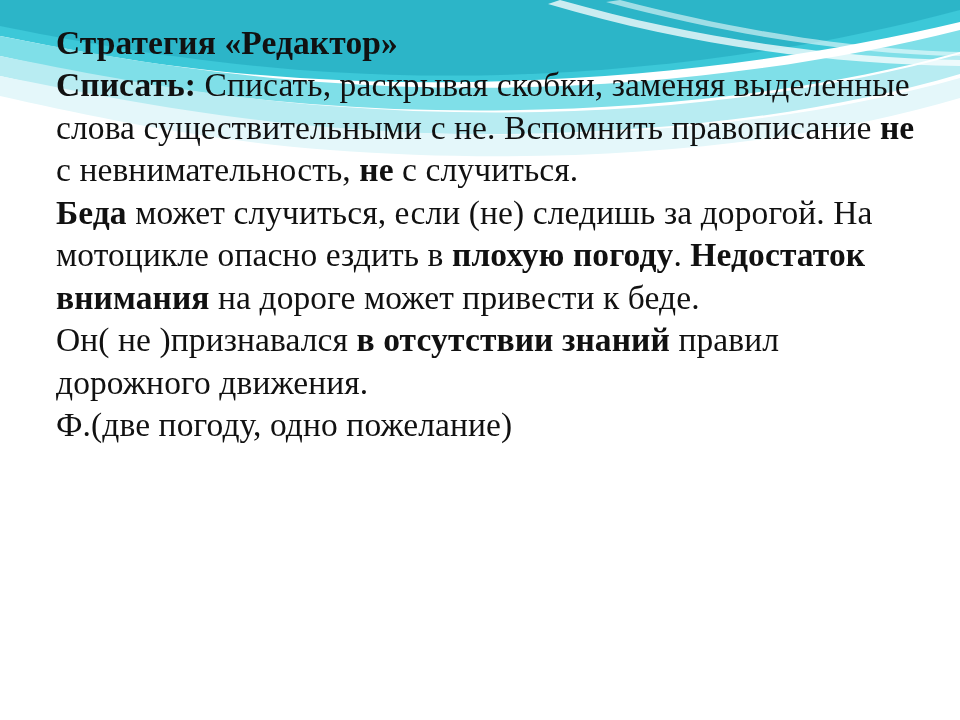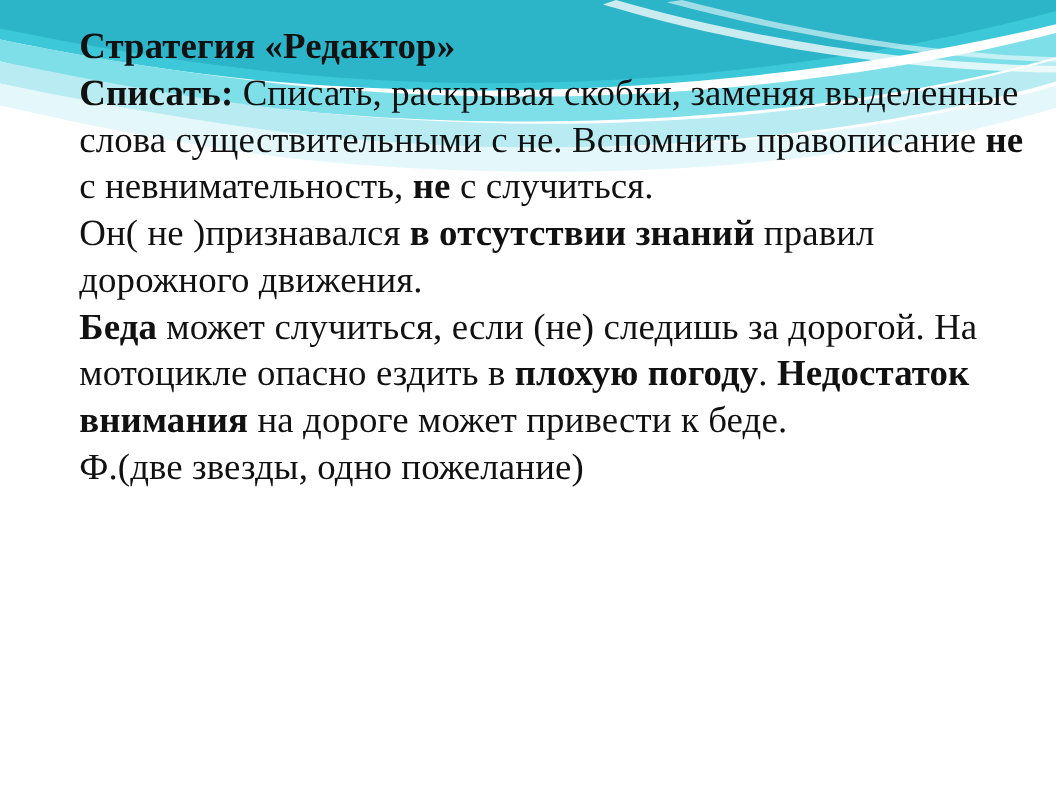--- a/index.html
+++ b/index.html
@@ -23,21 +23,21 @@
   .decor {
     position: absolute;
     top: 0;
     left: 0;
     width: 960px;
     height: 170px;
     pointer-events: none;
   }
   .content {
     position: absolute;
-    left: 72px;
+    left: 56px;
     top: 22px;
     width: 860px;
     color: #111111;
     font-size: 33.5px;
     line-height: 1.268;
     letter-spacing: 0.1px;
   }
   .para {
     margin: 0;
     padding: 0;
@@ -59,18 +59,18 @@
       <path d="M0,56 C90,74 200,96 330,106 C560,124 780,104 960,54 L960,74 C790,124 560,146 320,128 C190,118 80,94 0,76 Z" fill="#b8ecf2"></path>
       <path d="M0,76 C100,96 210,118 340,128 C570,146 790,126 960,78 L960,98 C800,146 570,168 330,150 C200,140 90,116 0,96 Z" fill="#e4f7fa"></path>
       <path d="M560,0 C700,40 840,58 960,60 L960,66 C830,64 690,46 548,4 Z" fill="#ffffff" opacity="0.75"></path>
       <path d="M620,0 C750,34 870,50 960,52 L960,56 C860,54 740,38 606,2 Z" fill="#ffffff" opacity="0.55"></path>
     </svg>
   </div>
 
   <div class="content">
     <p class="para b">Стратегия  «Редактор»</p>
     <p class="para"><span class="b">Списать:</span><span> Списать, раскрывая скобки, заменяя выделенные слова существительными с не. Вспомнить правописание </span><span class="b">не</span><span> с невнимательность, </span><span class="b">не</span><span> с случиться.</span></p>
+    <p class="para"><span class="b">Беда</span><span> может случиться, если  (не) следишь за дорогой. На мотоцикле опасно ездить в </span><span class="b">плохую погоду</span><span>. </span><span class="b">Недостаток внимания</span><span> на дороге может привести к беде.</span></p>
     <p class="para"><span> Он( не )признавался </span><span class="b">в отсутствии  знаний</span><span> правил дорожного движения.</span></p>
-    <p class="para"><span class="b">Беда</span><span> может случиться, если  (не) следишь за дорогой. На мотоцикле опасно ездить в </span><span class="b">плохую погоду</span><span>. </span><span class="b">Недостаток внимания</span><span> на дороге может привести к беде.</span></p>
-    <p class="para"><span> Ф.(две звезды, одно пожелание)</span></p>
+    <p class="para"><span> Ф.(две погоду, одно пожелание)</span></p>
   </div>
 
 </div>
 
 </body></html>

